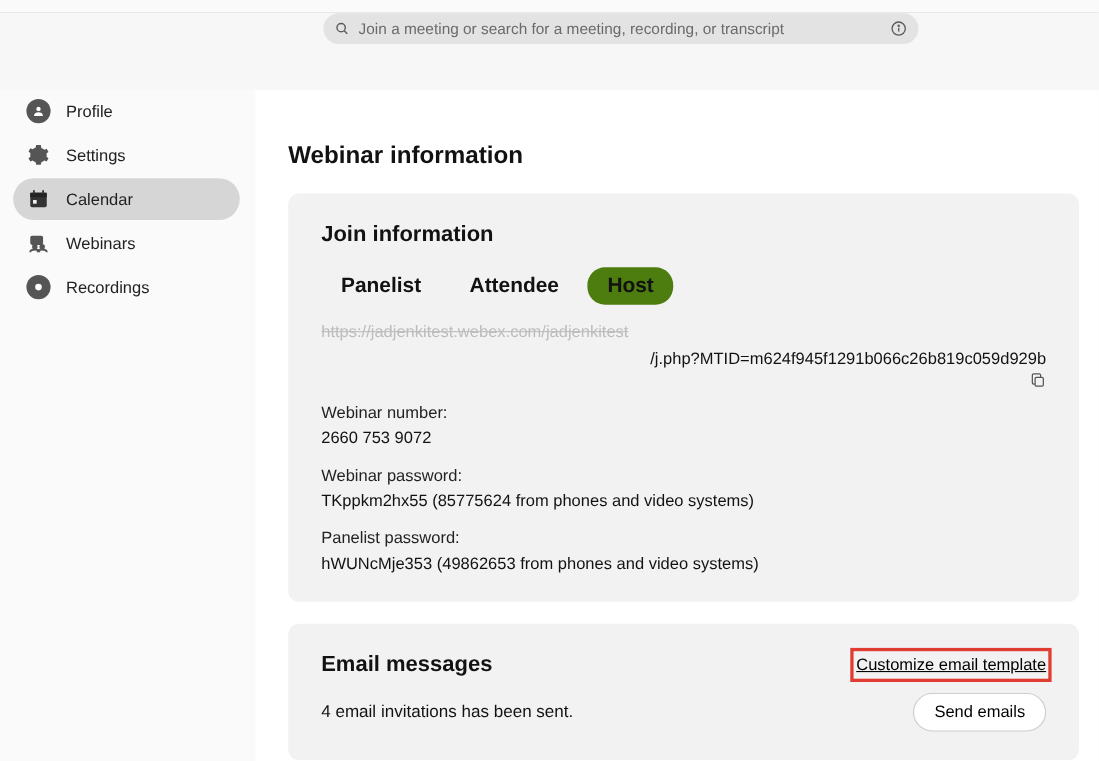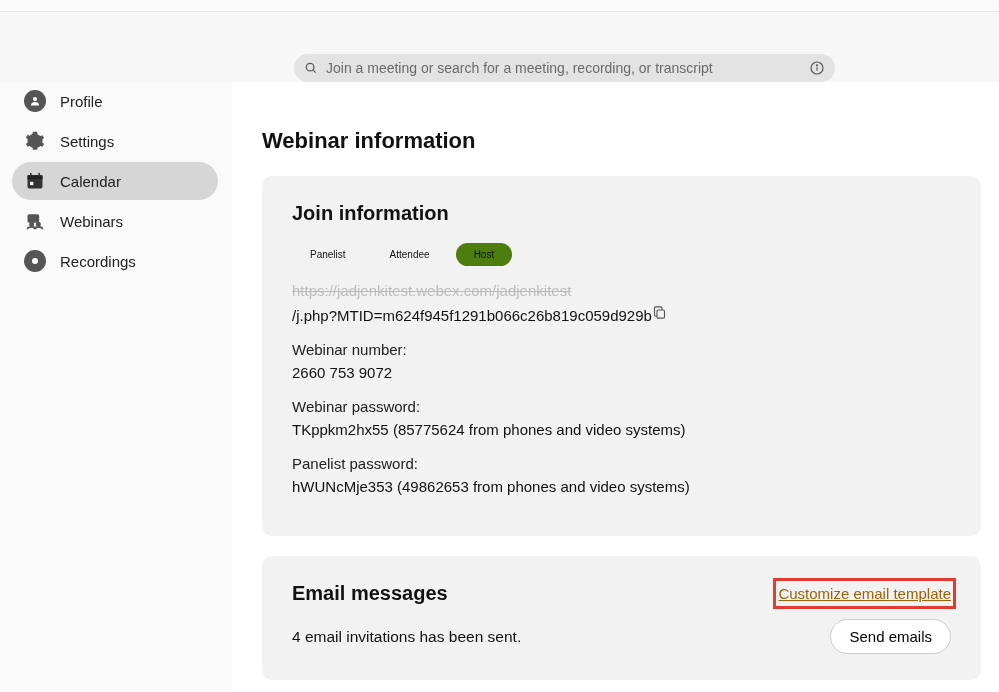--- a/index.html
+++ b/index.html
@@ -1,52 +1,52 @@
 <!DOCTYPE html>
 <html><head>
 <meta charset="utf-8">
 <style>
   * { box-sizing: border-box; margin: 0; padding: 0; }
   html, body { width: 999px; height: 692px; font-family: -apple-system, "Segoe UI", Helvetica, Arial, sans-serif; background:#f7f7f7; color:#121212; }
   .topbar { height:12px; background:#fafafa; border-bottom:1px solid #e6e6e6; }
-  .header { height:70px; background:#f7f7f7; display:flex; align-items:flex-end; padding-left:294px; }
+  .header { height:70px; background:#f7f7f7; display:flex; align-items:flex-start; padding-left:294px; }
   .search-wrap { width:541px; height:28px; background:#e3e3e3; border-radius:14px; display:flex; align-items:center; padding:0 10px; gap:8px; }
   .search-wrap input { flex:1; border:none; background:transparent; font-size:14px; color:#333; outline:none; }
   .search-wrap input::placeholder { color:#6b6b6b; }
   .search-icon, .info-icon { color:#5a5a5a; display:flex; align-items:center; }
   .content { display:flex; height:610px; }
   .sidebar { width:232px; background:#fafafa; padding:0 14px 0 12px; position:relative; height:100%; }
   .sidebar-top { padding-top:0; }
   .sidebar-item { display:flex; align-items:center; gap:14px; height:38px; padding:0 12px; border-radius:20px; cursor:pointer; margin-bottom:2px; }
   .sidebar-item.active { background:#d6d6d6; }
   .sidebar-item .si-label { font-size:15px; color:#222; }
   .sidebar-icon { width:22px; height:22px; display:flex; align-items:center; justify-content:center; color:#3a3a3a; }
   .sidebar-icon.dark-circle { background:#555; border-radius:50%; color:#fff; font-size:12px; }
   .sidebar-bottom { position:absolute; bottom:70px; left:12px; right:14px; }
 
   .main { flex:1; background:#fff; padding: 0 18px 0 30px; overflow:hidden; }
   .page-title { font-size:22px; font-weight:700; margin-top:46px; margin-bottom:22px; }
 
   .card { background:#f2f2f2; border-radius:10px; padding:26px 30px 26px 30px; margin-bottom:20px; }
   .card-title { font-size:20px; font-weight:700; margin-bottom:18px; }
   .tabs { display:flex; gap:8px; margin-bottom:14px; }
-  .tab { padding:6px 18px; border-radius:16px; font-size:10px; cursor:pointer; }
+  .tab { padding:6px 18px; border-radius:16px; font-size:19px; cursor:pointer;font-weight:bold; }
   .tab.active { background:#4d7c0f; }
 
   .info-body { max-height:230px; overflow:hidden; font-size:15px; line-height:1.5; }
   .info-line { margin-bottom:2px; }
-  .url-row { display:flex; align-items:flex-start; gap:0; margin-bottom:12px; }
+  .url-row { display:flex; align-items:flex-end; gap:0; margin-bottom:12px;flex-direction:column; }
   .url-text { flex:0 1 auto; word-break:break-all; }
   .kv { margin-bottom:12px; }
   .kv .k { color:#222; }
   .kv .v { font-weight:400; }
 
   .email-card { display:block; }
   .email-head { display:flex; align-items:center; justify-content:space-between; margin-bottom:14px; }
-  .customize-link { color:#a16207; text-decoration:underline; font-size:15px; cursor:pointer; outline:3px solid #e03c31; outline-offset:2px; padding:2px 0; }
+  .customize-link { color:#000000; text-decoration:underline; font-size:15px; cursor:pointer; outline:3px solid #e03c31; outline-offset:2px; padding:2px 0; }
   .email-row { display:flex; align-items:center; justify-content:space-between; }
   .send-btn { background:#fff; border:1px solid #ccc; border-radius:20px; padding:8px 18px; font-size:15px; cursor:pointer; }
   .sent-text { font-size:15.5px; }
 
   svg { display:block; }
 </style>
 </head>
 <body>
 
 <div class="topbar"></div>

